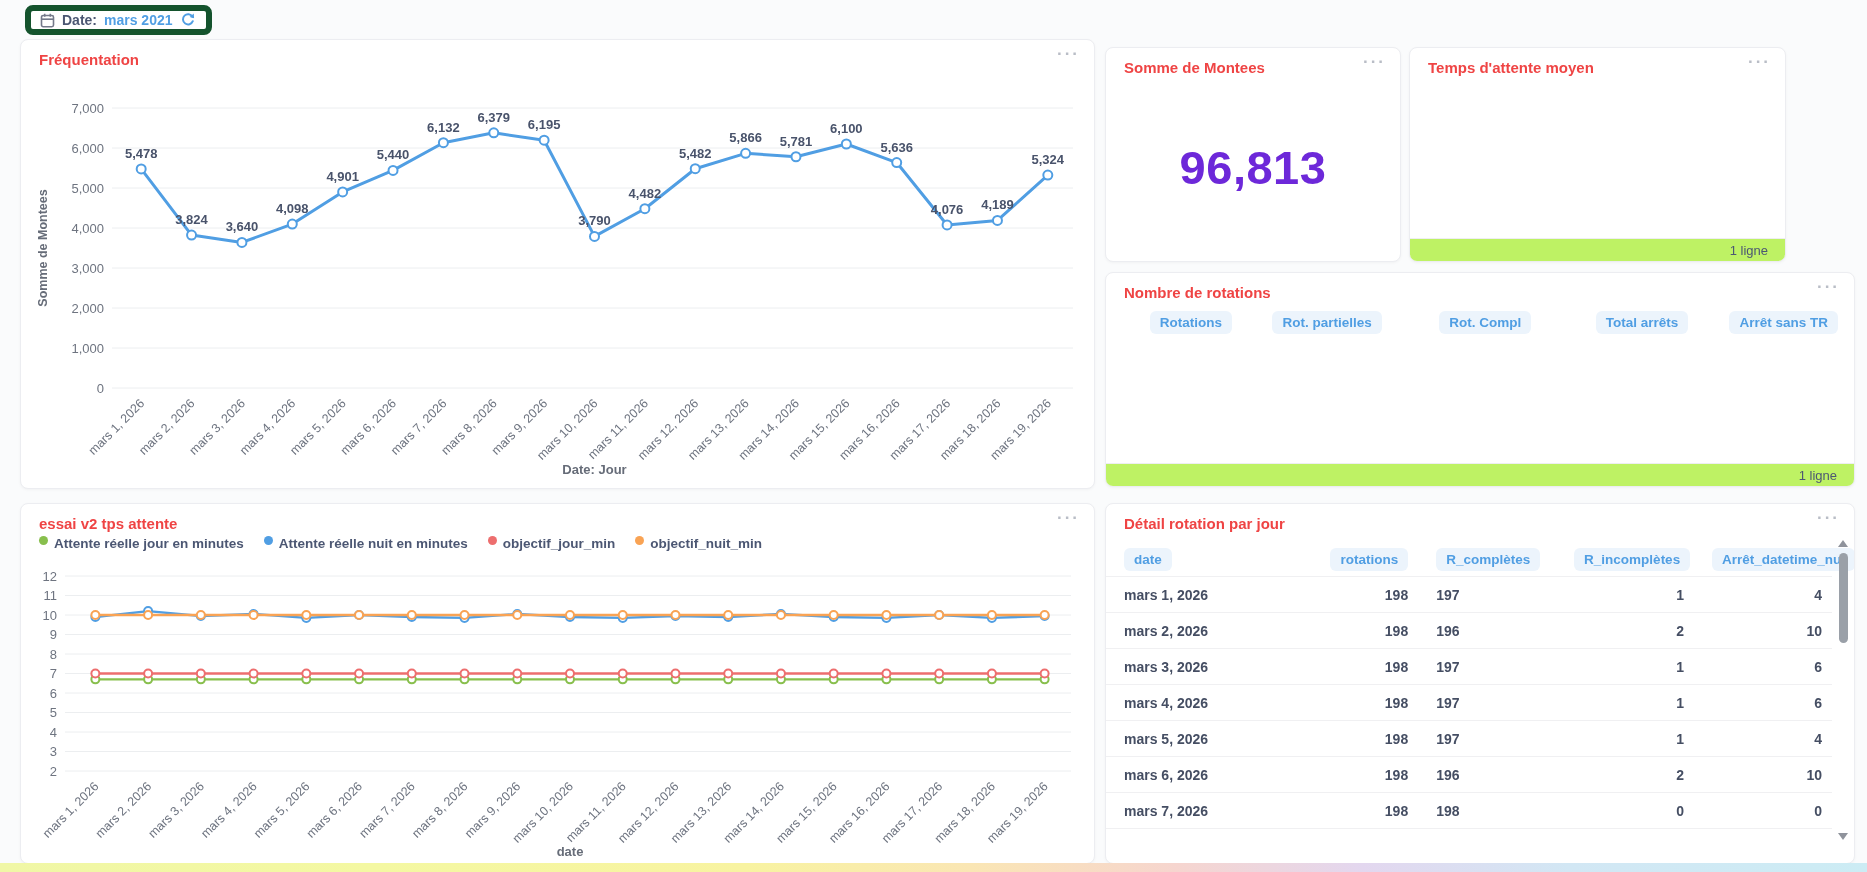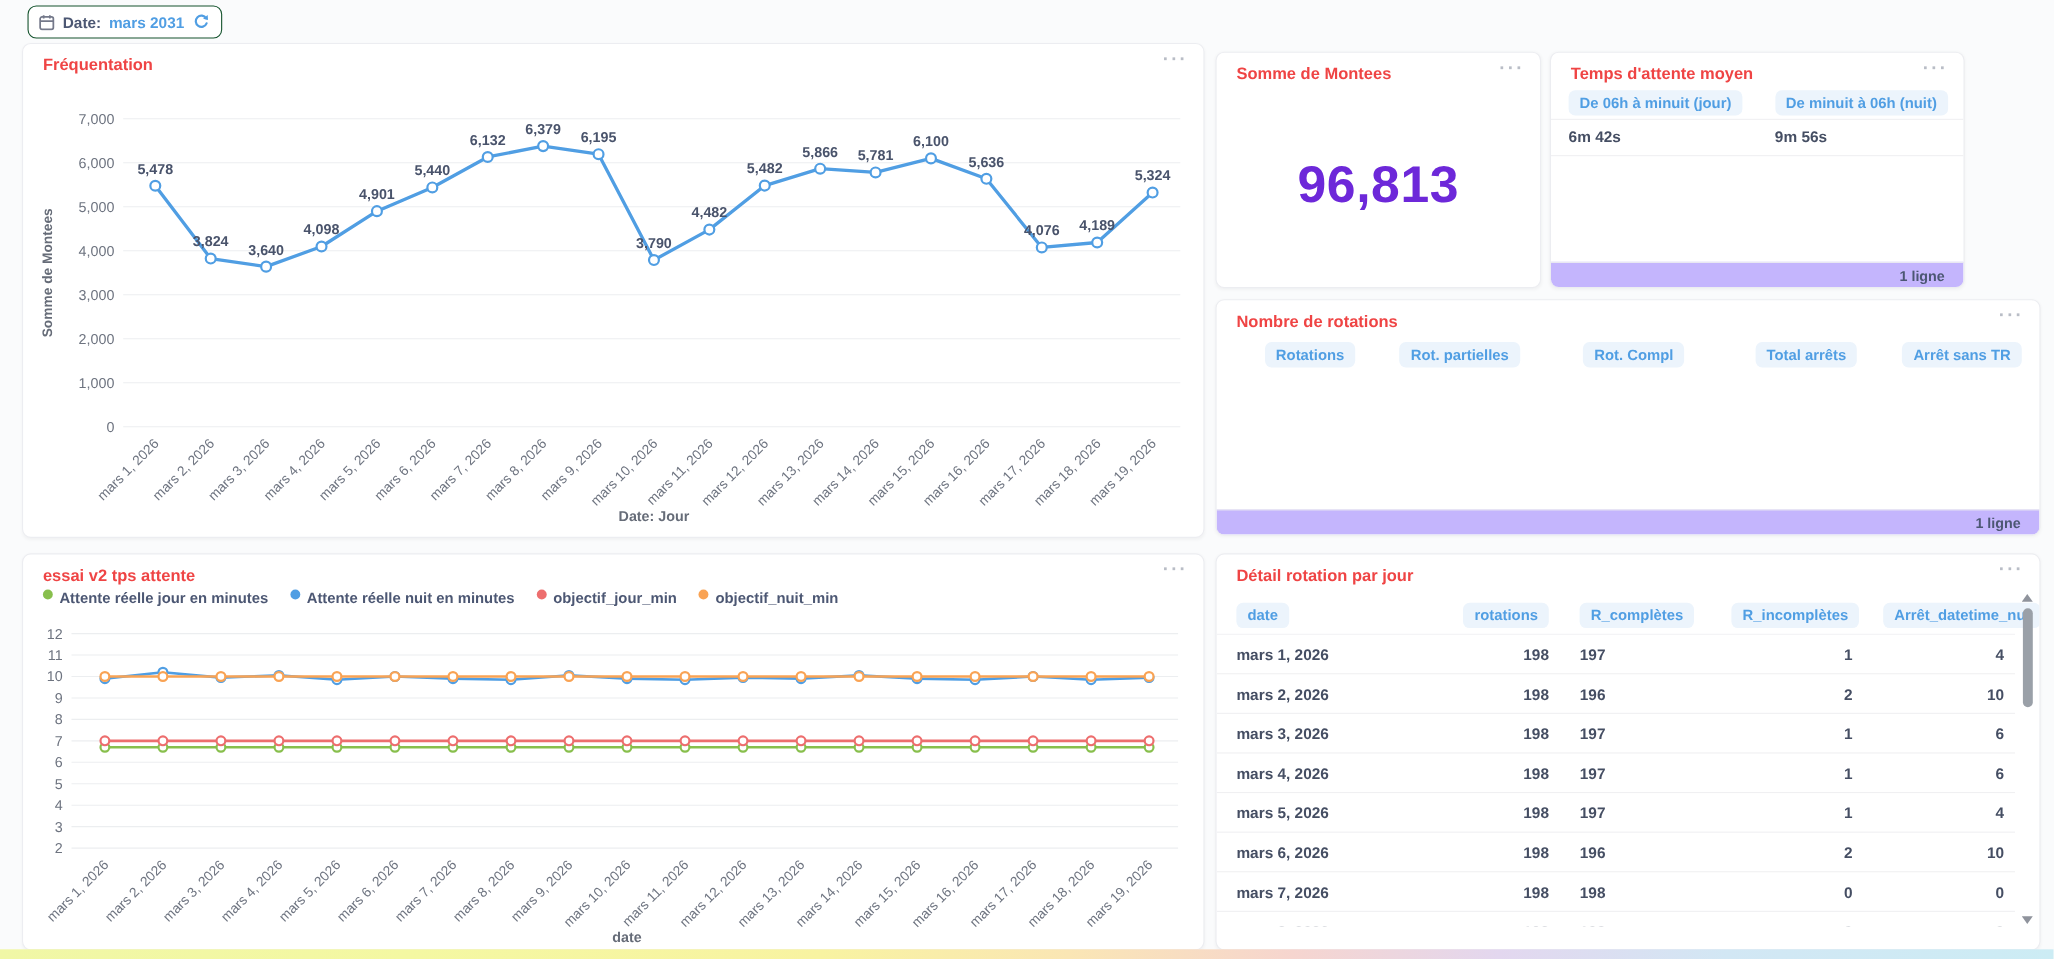--- a/index.html
+++ b/index.html
@@ -1,21 +1,21 @@
 <!DOCTYPE html>
 <html><head>
 <meta charset="utf-8">
 <style>
   * { margin:0; padding:0; box-sizing:border-box; }
   html,body { width:1867px; height:872px; overflow:hidden; }
   body { font-family:"Liberation Sans","DejaVu Sans",sans-serif; background:#fafbfc; position:relative; color:#4c5773; }
 
   
   .filter-chip { position:absolute; left:25px; top:5px; height:30px; display:flex; align-items:center; gap:7px;
-    background:#fff; border:1px solid #14532d; border-radius:8px; padding:0 10px 0 9px; cursor:pointer; }
+    background:#fff; border:6px solid #14532d; border-radius:8px; padding:0 10px 0 9px; cursor:pointer; }
   .filter-chip .f-label { font-size:14px; font-weight:700; color:#4c5773; }
   .filter-chip .f-value { font-size:14px; font-weight:700; color:#509ee3; }
 
   
   .card { position:absolute; background:#fff; border:1px solid #ecedf1; border-radius:8px;
     box-shadow:0 1px 3px rgba(0,0,0,0.04); overflow:hidden; }
   .card-title { position:absolute; left:18px; top:11px; font-size:15px; font-weight:700; color:#ef4444; white-space:nowrap; }
   .dots { position:absolute; right:14px; top:4px; font-size:17px; font-weight:700; color:#b9bdc6;
     letter-spacing:2px; cursor:pointer; line-height:20px; }
 
@@ -37,21 +37,21 @@
   .mt-head { height:30px; }
   .mt-vals { height:34px; border-top:1px solid #f0f0f2; border-bottom:1px solid #f0f0f2; }
   .mt-cell { padding:0 16px; white-space:nowrap; }
   .pill { display:inline-block; background:#ecf4fc; color:#509ee3; font-size:13.5px; font-weight:700;
     padding:4px 10px; border-radius:6px; cursor:pointer; }
   .mt-val { font-size:14px; font-weight:600; color:#454e63; }
   .align-r { text-align:right; }
 
   .card-footer { position:absolute; left:0; right:0; bottom:0; height:23px; border-top:1px solid #eeeef1;
     display:flex; align-items:center; justify-content:flex-end; padding-right:17px;
-    font-size:13px; font-weight:700; color:#4c5773; background:#c4b5fd; }
+    font-size:13px; font-weight:400; color:#4c5773; background:#bef264; }
 
   
   .dt-wrap { position:absolute; left:0; right:22px; top:38px; }
   .dt-head { display:flex; height:34px; align-items:center; }
   .dt-body { height:266px; overflow:hidden; }
   .dt-row { display:flex; height:36px; align-items:center; border-top:1px solid #f0f0f2; }
   .dt-cell { padding:0 10px 0 18px; font-size:14px; font-weight:600; color:#454e63; white-space:nowrap; }
   .dt-c0 { width:24%; } .dt-c1 { width:19%; text-align:right; } .dt-c2 { width:19%; text-align:left; }
   .dt-c3 { width:19%; text-align:right; } .dt-c4 { width:19%; text-align:right; }
 
@@ -81,21 +81,21 @@
 <body>
 
 <div class="filter-chip">
   <svg width="15" height="15" viewBox="0 0 16 16">
     <rect x="1.6" y="2.6" width="12.8" height="12" rx="1.8" fill="none" stroke="#74798a" stroke-width="1.7"></rect>
     <line x1="5" y1="0.8" x2="5" y2="4" stroke="#74798a" stroke-width="1.7"></line>
     <line x1="11" y1="0.8" x2="11" y2="4" stroke="#74798a" stroke-width="1.7"></line>
     <line x1="1.6" y1="6.6" x2="14.4" y2="6.6" stroke="#74798a" stroke-width="1.7"></line>
   </svg>
   <span class="f-label">Date:</span>
-  <span class="f-value">mars 2031</span>
+  <span class="f-value">mars 2021</span>
   <svg width="16" height="16" viewBox="0 0 16 16" style="cursor:pointer">
     <path d="M 12.8 9.2 A 5.1 5.1 0 1 1 12.4 4.6" fill="none" stroke="#509ee3" stroke-width="2" stroke-linecap="round"></path>
     <path d="M 13.8 1.6 L 14.1 6.2 L 9.6 5.1 Z" fill="#509ee3"></path>
   </svg>
 </div>
 
 <section class="card" id="card-freq">
   <div class="card-title">Fréquentation</div>
   <div class="dots">···</div>
   <svg id="chart-freq" width="1055" height="412">
@@ -182,30 +182,20 @@
   <div class="card-title">Somme de Montees</div>
   <div class="dots">···</div>
   <div class="scalar-wrap">
       <div class="scalar-value">96,813</div>
     </div>
 </section>
 
 <section class="card" id="card-temps">
   <div class="card-title">Temps d'attente moyen</div>
   <div class="dots">···</div>
-  <div class="mini-table" id="temps-table">
-      <div class="mt-row mt-head">
-        <div class="mt-cell " style="width:50%"><span class="pill">De 06h à minuit (jour)</span></div>
-        <div class="mt-cell " style="width:50%"><span class="pill">De minuit à 06h (nuit)</span></div>
-      </div>
-      <div class="mt-row mt-vals">
-        <div class="mt-cell " style="width:50%"><span class="mt-val">6m 42s</span></div>
-        <div class="mt-cell " style="width:50%"><span class="mt-val">9m 56s</span></div>
-      </div>
-    </div>
   <div class="card-footer">
       <span>1 ligne</span>
     </div>
 </section>
 
 <section class="card" id="card-rot">
   <div class="card-title">Nombre de rotations</div>
   <div class="dots">···</div>
   <div class="mini-table" id="rot-table">
       <div class="mt-row mt-head">

